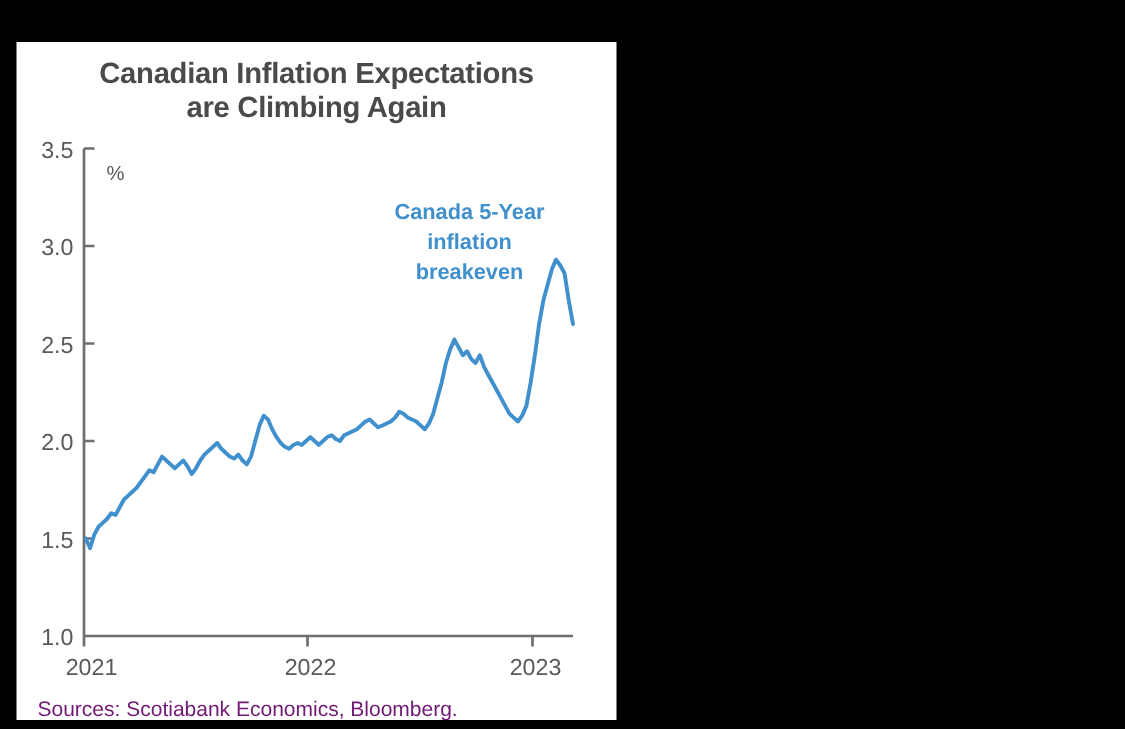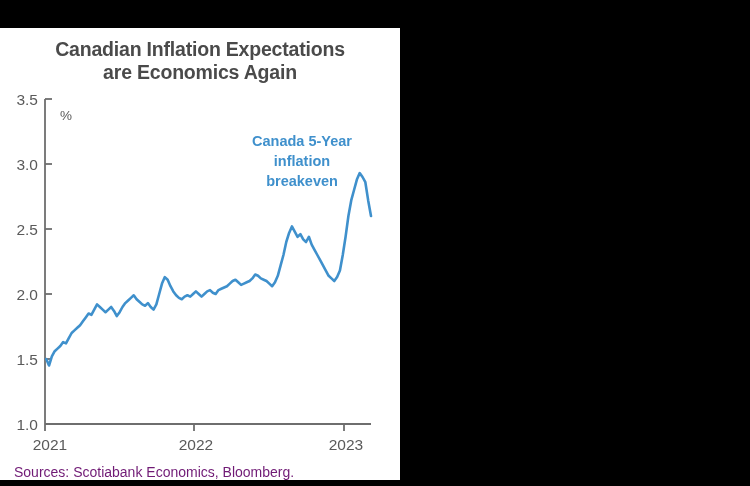--- a/index.html
+++ b/index.html
@@ -11,20 +11,21 @@
     width: 750px;
     height: 486px;
     overflow: hidden;
     font-family: "Liberation Sans", sans-serif;
   }
   #root {
     position: relative;
     width: 624px;
     height: 486px;
     background: #000000;
+    margin-left: 11px;
   }
   #panel {
     position: absolute;
     left: 0;
     top: 28px;
     width: 400px;
     height: 452px;
     background: #ffffff;
     overflow: hidden;
   }
@@ -81,21 +82,21 @@
 </style>
 </head>
 <body>
 
 <div id="root">
 
   <div id="panel">
 
     <div id="chart-title">
       <span>Canadian Inflation Expectations</span>
-      <span class="line2">are Economics Again</span>
+      <span class="line2">are Climbing Again</span>
     </div>
 
     <svg id="plot-svg" width="400" height="452" viewBox="0 0 400 452">
 
       <line x1="45" y1="71" x2="45" y2="396" stroke="#6e6e6e" stroke-width="1.8"></line>
 
       <line x1="45" y1="396" x2="371" y2="396" stroke="#6e6e6e" stroke-width="1.8"></line>
 
       <g>
         <line x1="45" y1="71" x2="52" y2="71" stroke="#6e6e6e" stroke-width="1.8"></line>

